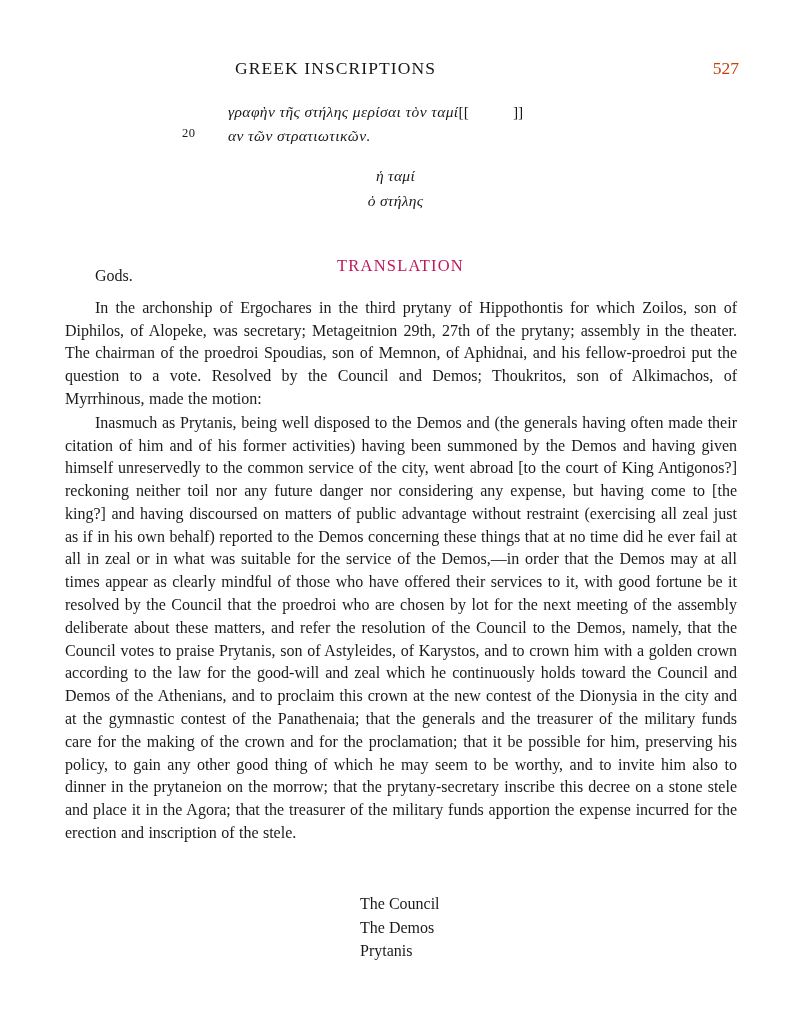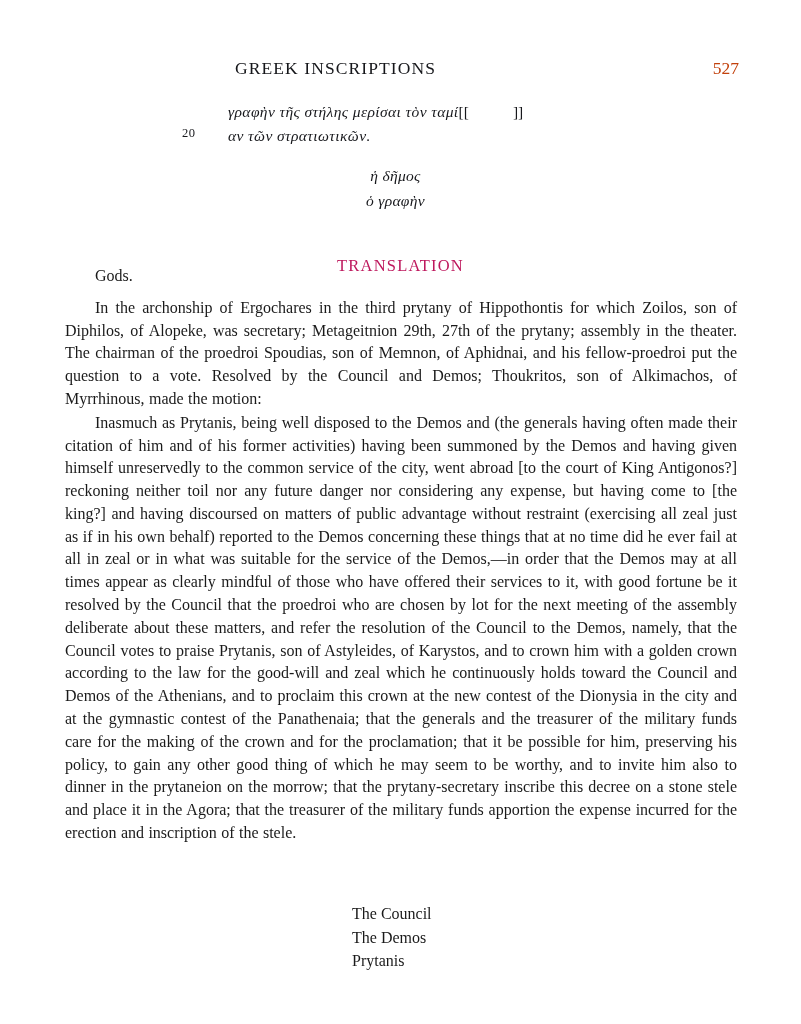--- a/index.html
+++ b/index.html
@@ -140,23 +140,22 @@
     margin-top: 1px;
   }
   .last-para {
     text-align: justify;
   }
 
   
   .signature {
     position: absolute;
     top: 892px;
-    left: 0;
+    left: 8px;
     width: 732px;
-    margin-top: 10px;
   }
   .sig-line {
     font-size: 16px;
     line-height: 1.47;
     padding-left: 352px;
   }
 </style>
 </head>
 <body>
 
@@ -171,22 +170,22 @@
     <div class="greek-line">
       <span>γραφὴν τῆς στήλης μερίσαι τὸν ταμί</span><span class="brkt">[[</span><span class="gap"></span><span class="brkt">]]</span>
     </div>
     <div class="greek-line">
       <span class="line-num">20</span>
       <span>αν τῶν στρατιωτικῶν.</span>
     </div>
   </div>
 
   <div class="subscript-block">
-    <div class="subscript-line">ἡ δῆμος</div>
-    <div class="subscript-line">ὁ γραφὴν</div>
+    <div class="subscript-line">ἡ ταμί</div>
+    <div class="subscript-line">ὁ στήλης</div>
   </div>
 
   <div class="translation-heading">Translation</div>
 
   <div class="body-text">
     <div class="gods-line">Gods.</div>
     <p class="para">In the archonship of Ergochares in the third prytany of Hippothontis for which Zoilos, son of Diphilos, of Alopeke, was secretary; Metageitnion 29th, 27th of the prytany; assembly in the theater. The chairman of the proedroi Spoudias, son of Memnon, of Aphidnai, and his fellow-proedroi put the question to a vote. Resolved by the Council and Demos; Thoukritos, son of Alkimachos, of Myrrhinous, made the motion:</p>
     <p class="para last-para">Inasmuch as Prytanis, being well disposed to the Demos and (the generals having often made their citation of him and of his former activities) having been summoned by the Demos and having given himself unreservedly to the common service of the city, went abroad [to the court of King Antigonos?] reckoning neither toil nor any future danger nor considering any expense, but having come to [the king?] and having discoursed on matters of public advantage without restraint (exercising all zeal just as if in his own behalf) reported to the Demos concerning these things that at no time did he ever fail at all in zeal or in what was suitable for the service of the Demos,—in order that the Demos may at all times appear as clearly mindful of those who have offered their services to it, with good fortune be it resolved by the Council that the proedroi who are chosen by lot for the next meeting of the assembly deliberate about these matters, and refer the resolution of the Council to the Demos, namely, that the Council votes to praise Prytanis, son of Astyleides, of Karystos, and to crown him with a golden crown according to the law for the good-will and zeal which he continuously holds toward the Council and Demos of the Athenians, and to proclaim this crown at the new contest of the Dionysia in the city and at the gymnastic contest of the Panathenaia; that the generals and the treasurer of the military funds care for the making of the crown and for the proclamation; that it be possible for him, preserving his policy, to gain any other good thing of which he may seem to be worthy, and to invite him also to dinner in the prytaneion on the morrow; that the prytany-secretary inscribe this decree on a stone stele and place it in the Agora; that the treasurer of the military funds apportion the expense incurred for the erection and inscription of the stele.</p>
   </div>
 

